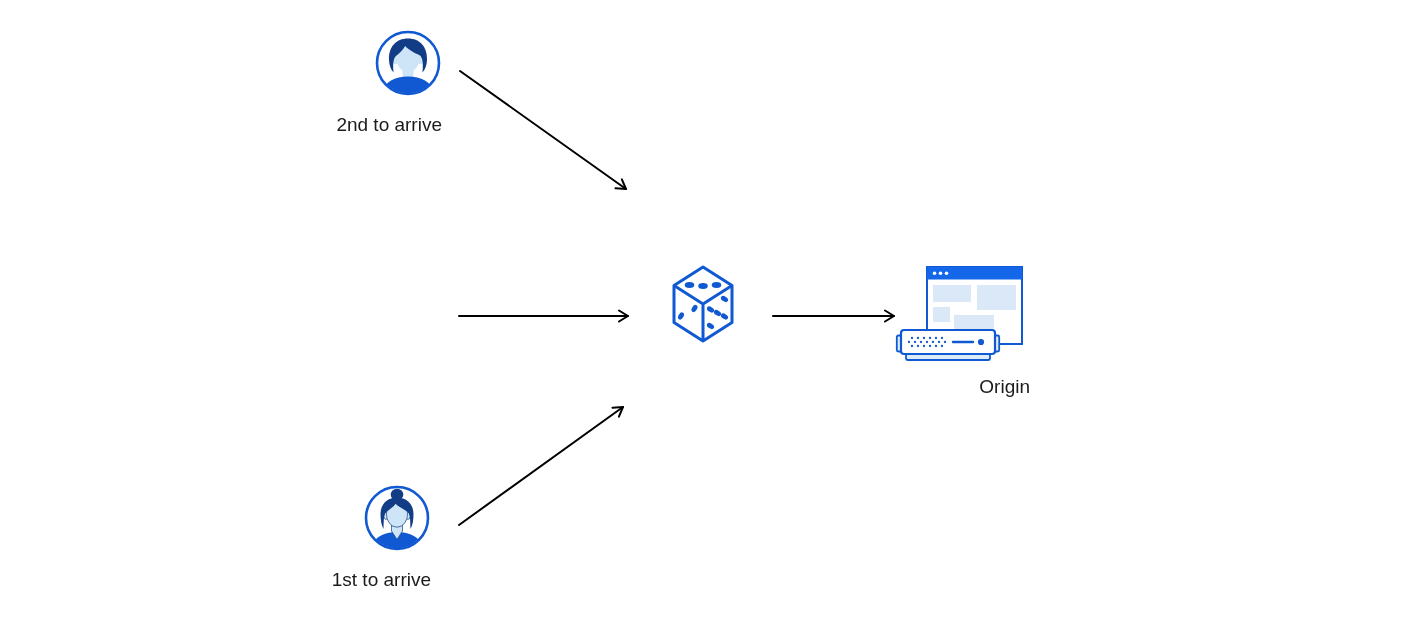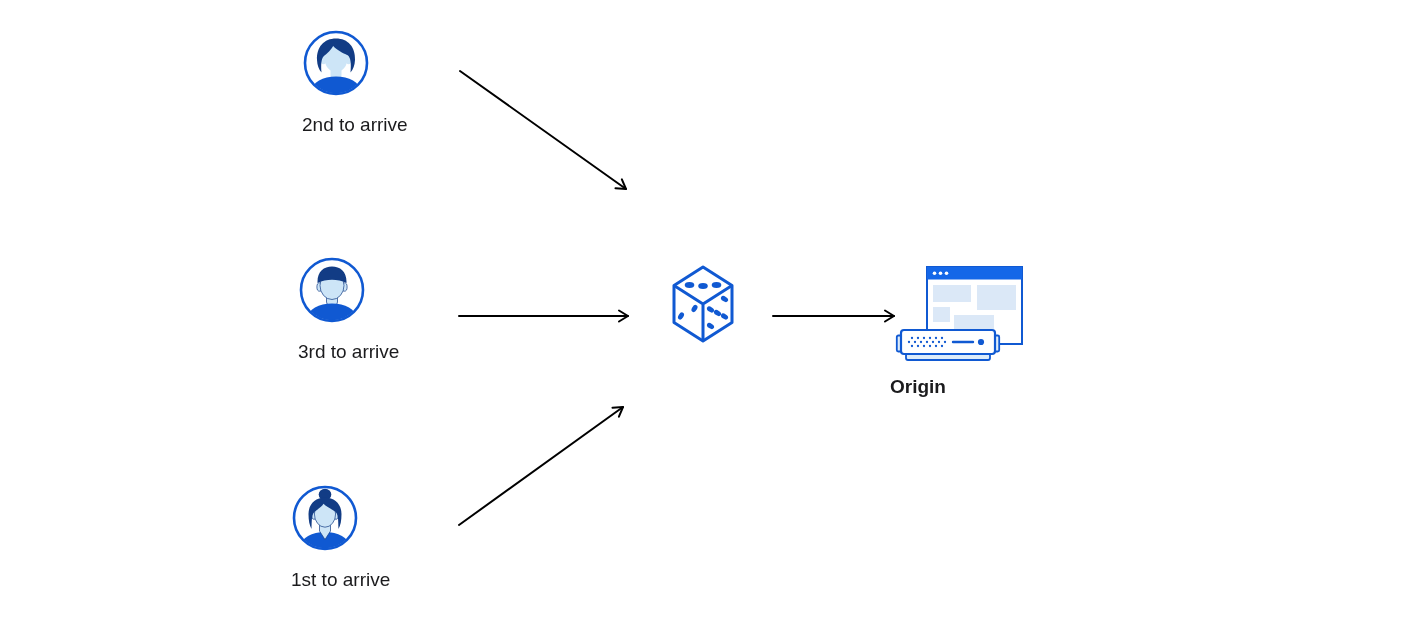--- a/index.html
+++ b/index.html
@@ -11,28 +11,28 @@
     --browser-bar-blue:#1467e8;
     --arrow-black:#000000;
     --label-text:#1b1b1d;
     --background:#ffffff;
   }
   *{margin:0;padding:0;box-sizing:border-box;}
   html,body{width:1405px;height:633px;background:var(--background);overflow:hidden;}
   body{font-family:"Liberation Sans","DejaVu Sans",sans-serif;position:relative;}
   .canvas{position:absolute;left:0;top:0;width:1405px;height:633px;}
   .arrows{position:absolute;left:0;top:0;width:1405px;height:633px;pointer-events:none;}
-  .node{position:absolute;display:flex;flex-direction:column;align-items:flex-start;}
+  .node{position:absolute;display:flex;flex-direction:column;align-items:flex-end;}
   .node .label{margin-top:17px;font-size:19px;line-height:22px;color:var(--label-text);white-space:nowrap;text-align:center;}
   .client-1{left:302px;top:29px;width:140px;}
   .client-2{left:298px;top:256px;width:140px;}
   .client-3{left:291px;top:484px;width:140px;}
   .dice-node{left:666px;top:262px;width:74px;}
   .origin-node{left:890px;top:258px;width:140px;}
-  .origin-node .label{margin-top:13px;font-weight:bold;}
+  .origin-node .label{margin-top:13px;}
   
   .sk{stroke:var(--icon-blue);}
   .fb{fill:var(--icon-blue);}
   .fd{fill:var(--icon-dark-blue);}
   .ff{fill:var(--icon-light-blue);}
   .fl{fill:var(--icon-lighter-blue);}
   .fp{fill:var(--panel-blue);}
   .fw{fill:#ffffff;}
   .fn{fill:none;}
 </style>
@@ -69,40 +69,20 @@
         <ellipse class="ff" cx="21.5" cy="31" rx="2.6" ry="4.2"></ellipse>
         <ellipse class="ff" cx="46.5" cy="31" rx="2.6" ry="4.2"></ellipse>
         <ellipse class="ff" cx="34" cy="29" rx="11.6" ry="14.2"></ellipse>
         <path class="fd" d="M34,9.5 C22,9.5 14.5,18 15,31 C15.2,36 16.8,40.5 19.5,43.5 C18.8,35.5 19.2,29.5 22,27 C25.5,24 29.5,20.5 31.2,17 C34.5,21 41,24 45.5,26.2 C48.6,28 49.4,34 48.5,43.5 C51.2,40.5 52.8,36 53,31 C53.5,18 46,9.5 34,9.5 Z"></path>
       </g>
       <circle class="fn sk" cx="34" cy="34" r="31" stroke-width="2.6"></circle>
     </svg>
     <div class="label">2nd to arrive</div>
   </div>
 
-  <div class="node client-2">
-    <svg width="68" height="68" viewBox="0 0 68 68">
-      <defs>
-          <clipPath id="clipB">
-            <circle cx="34" cy="34" r="30.2"></circle>
-          </clipPath>
-        </defs>
-      <circle class="fw" cx="34" cy="34" r="30.2"></circle>
-      <g clip-path="url(#clipB)">
-        <rect class="ff" x="28.5" y="36" width="11" height="14" rx="4" stroke="var(--icon-dark-blue)" stroke-width="0.7"></rect>
-        <path class="fb" d="M7,68 C9,53 20,47.5 34,47.5 C48,47.5 59,53 61,68 Z"></path>
-        <ellipse class="ff" cx="21.5" cy="31" rx="2.6" ry="4.2" stroke="var(--icon-dark-blue)" stroke-width="0.7"></ellipse>
-        <ellipse class="ff" cx="46.5" cy="31" rx="2.6" ry="4.2" stroke="var(--icon-dark-blue)" stroke-width="0.7"></ellipse>
-        <ellipse class="ff" cx="34" cy="29.5" rx="12" ry="14" stroke="var(--icon-dark-blue)" stroke-width="0.7"></ellipse>
-        <path class="fd" d="M19.5,25.5 C19.5,15.5 26,10.5 34,10.5 C42,10.5 48.5,15.5 48.5,25.5 L48.5,27 C44,24.8 39,23.8 34,23.8 C29,23.8 24,24.8 19.5,27 Z"></path>
-      </g>
-      <circle class="fn sk" cx="34" cy="34" r="31" stroke-width="2.6"></circle>
-    </svg>
-    <div class="label">3rd to arrive</div>
-  </div>
 
   <div class="node client-3">
     <svg width="68" height="68" viewBox="0 0 68 68">
       <defs>
           <clipPath id="clipC">
             <circle cx="34" cy="34" r="30.2"></circle>
           </clipPath>
         </defs>
       <circle class="fw" cx="34" cy="34" r="30.2"></circle>
       <g clip-path="url(#clipC)">

